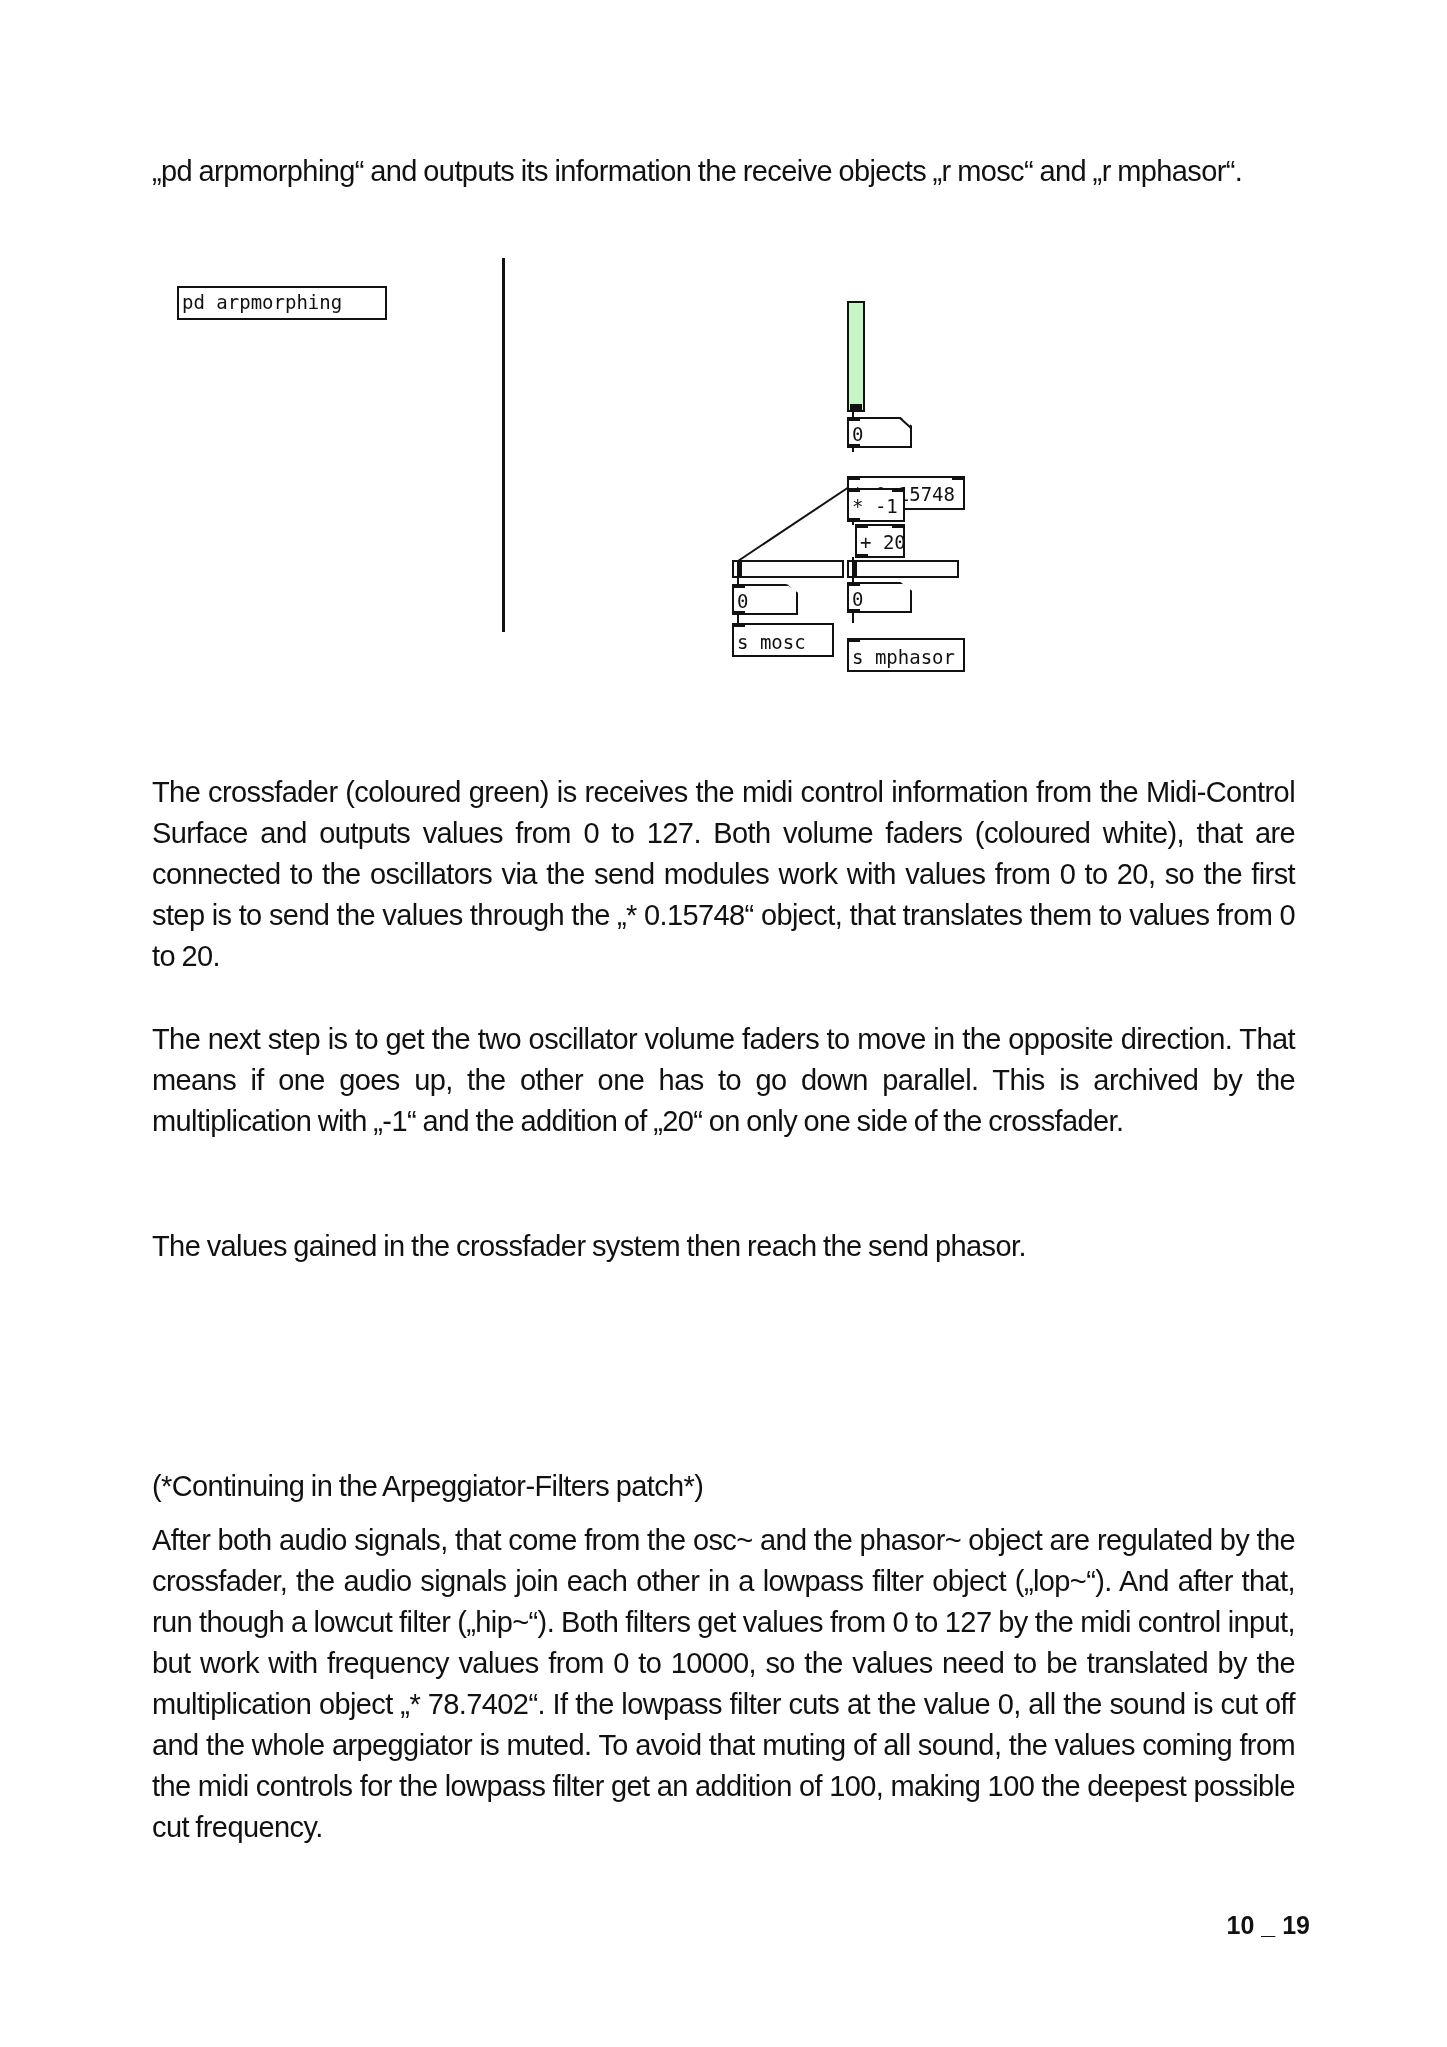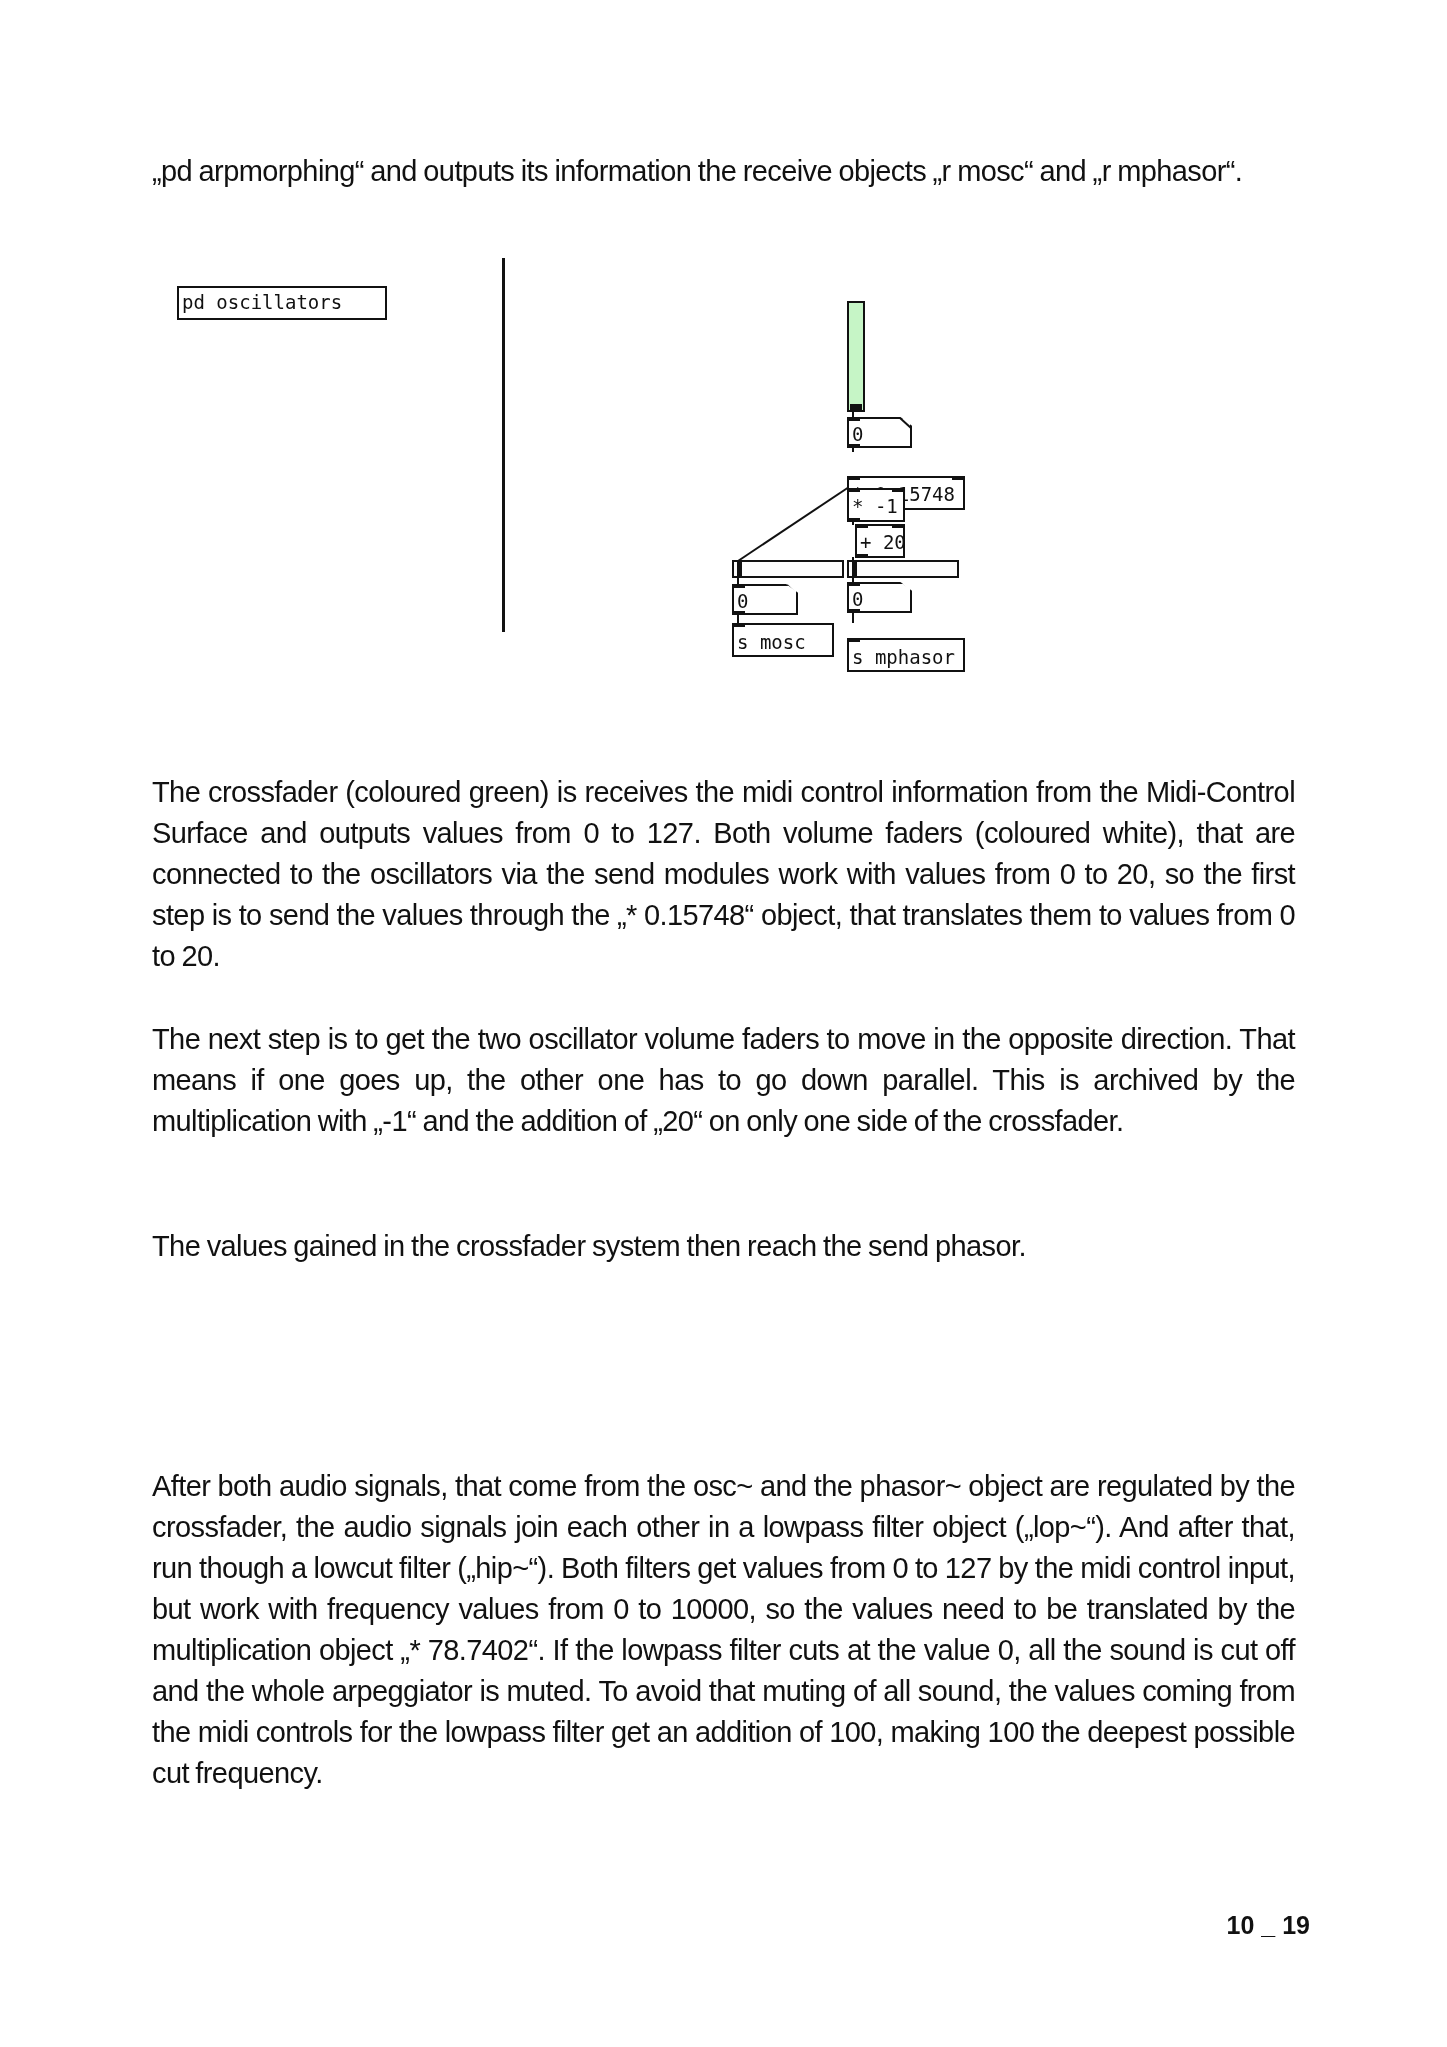--- a/index.html
+++ b/index.html
@@ -61,21 +61,21 @@
 </head>
 <body>
 
 <div class="text-block" style="top:138px;">
   <p class="last-left">„pd arpmorphing“ and outputs its information the receive objects „r mosc“ and „r mphasor“.</p>
 </div>
 
 <div class="patch">
 
   <div class="pd-box" style="left:177px; top:286px; width:210px; height:34px;">
-    <span class="pd-label">pd oscillators</span>
+    <span class="pd-label">pd arpmorphing</span>
   </div>
 
   <div class="divider"></div>
 
   <svg class="wires" width="1447" height="700">
     <line x1="853" y1="411" x2="853" y2="417" stroke="#111" stroke-width="2"></line>
     <line x1="853" y1="447" x2="853" y2="452" stroke="#111" stroke-width="2"></line>
     <line x1="853" y1="485" x2="853" y2="488" stroke="#111" stroke-width="2"></line>
     <line x1="853" y1="521" x2="853" y2="525" stroke="#111" stroke-width="2"></line>
     <line x1="853" y1="557" x2="853" y2="561" stroke="#111" stroke-width="2"></line>
@@ -159,16 +159,17 @@
 
 <div class="text-block" style="top:1006px;">
   <p class="last-left">The next step is to get the two oscillator volume faders to move in the opposite direction. That means if one goes up, the other one has to go down parallel. This is archived by the multiplication with „-1“ and the addition of „20“ on only one side of the crossfader.</p>
 </div>
 
 <div class="text-block" style="top:1213px;">
   <p class="last-left">The values gained in the crossfader system then reach the send phasor.</p>
 </div>
 
 <div class="text-block" style="top:1453px;">
+  <p class="last-left">(*Continuing in the Arpeggiator-Filters patch*)</p>
   <p class="last-left">After both audio signals, that come from the osc~ and the phasor~ object are regulated by the crossfader, the audio signals join each other in a lowpass filter object („lop~“). And after that, run though a lowcut filter („hip~“). Both filters get values from 0 to 127 by the midi control input, but work with frequency values from 0 to 10000, so the values need to be translated by the multiplication object „* 78.7402“. If the lowpass filter cuts at the value 0, all the sound is cut off and the whole arpeggiator is muted. To avoid that muting of all sound, the values coming from the midi controls for the lowpass filter get an addition of 100, making 100 the deepest possible cut frequency.</p>
 </div>
 
 <div class="page-num">10 _ 19</div>
 
 </body></html>

